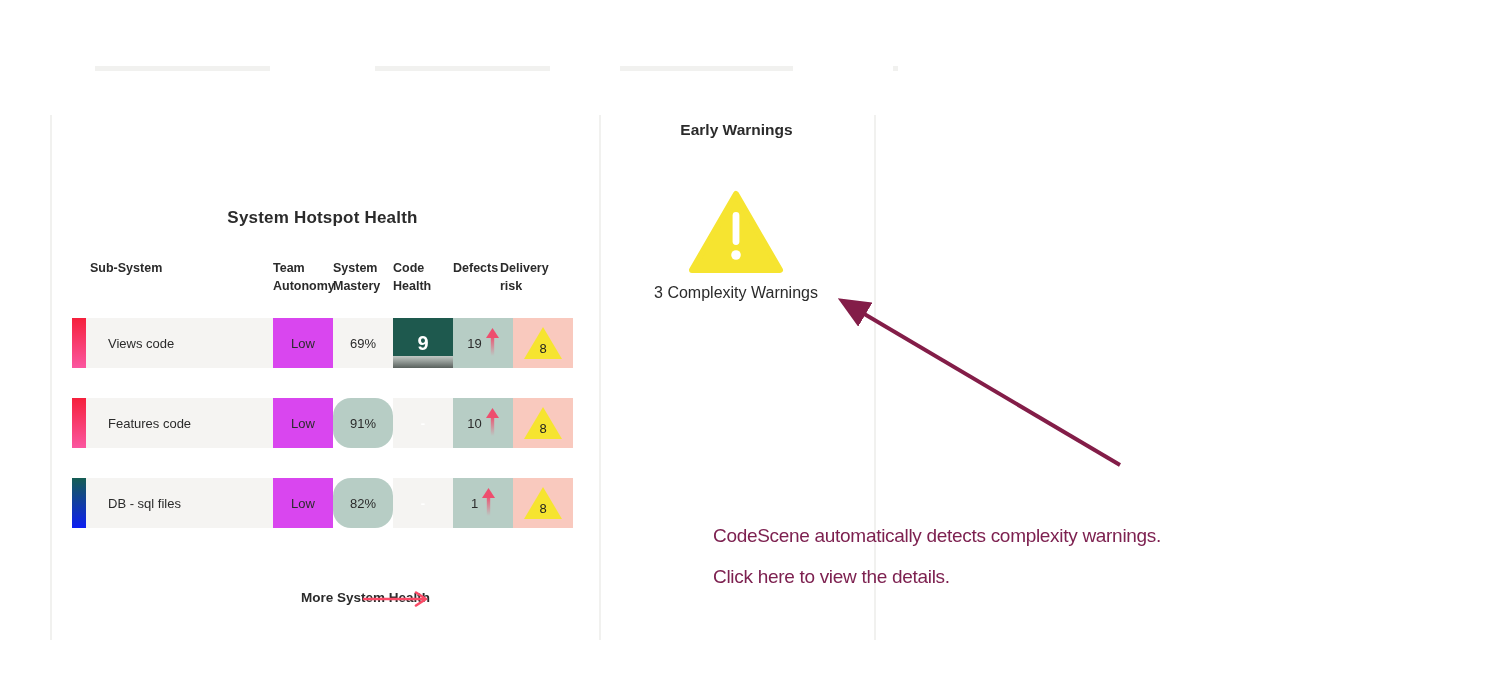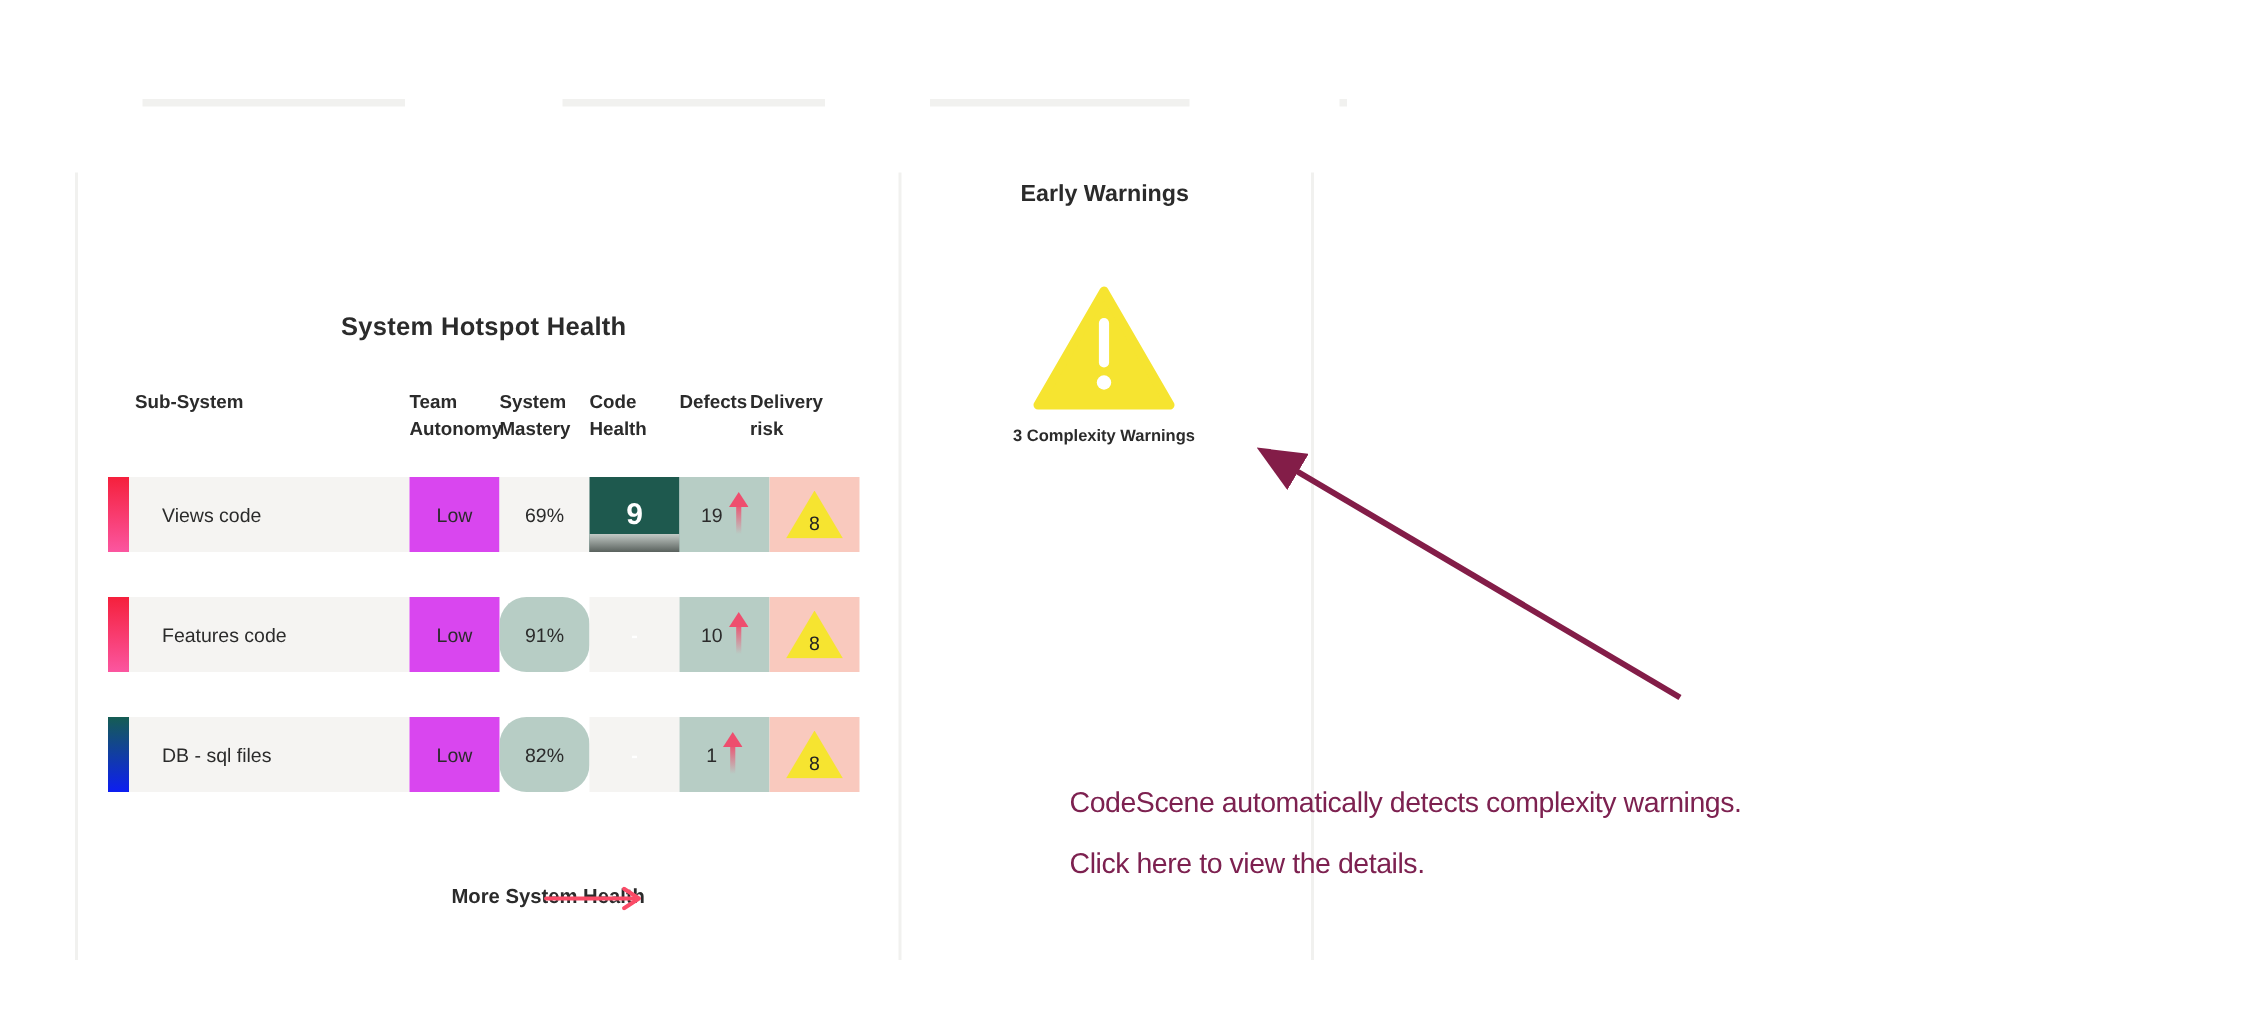--- a/index.html
+++ b/index.html
@@ -51,21 +51,21 @@
   .more-link { position:absolute; left:50px; top:590px; width:380px; text-align:right;
                font-size:13.5px; font-weight:600; cursor:pointer; }
   .more-arrow { position:absolute; left:362px; top:591px; }
 
   
   .ew-title { position:absolute; left:600px; top:121px; width:273px; text-align:center;
               font-size:15.5px; font-weight:bold; }
   .ew-item  { position:absolute; width:200px; text-align:center; cursor:pointer; }
   .ew-item-1 { left:636px; top:190px; }
   .ew-item-2 { left:636px; top:338px; }
-  .ew-label { font-size:11px; font-weight:bold; margin-top:6px; }
+  .ew-label { font-size:16px; font-weight:normal; margin-top:6px; }
 
   
   .anno-arrow { position:absolute; left:820px; top:288px; }
   .anno-text  { position:absolute; left:713px; top:515px; color:#7d2150;
                 font-size:19px; line-height:41px; font-weight:500; letter-spacing:-0.3px; }
 </style>
 </head>
 <body>
 
 <div class="canvas">

